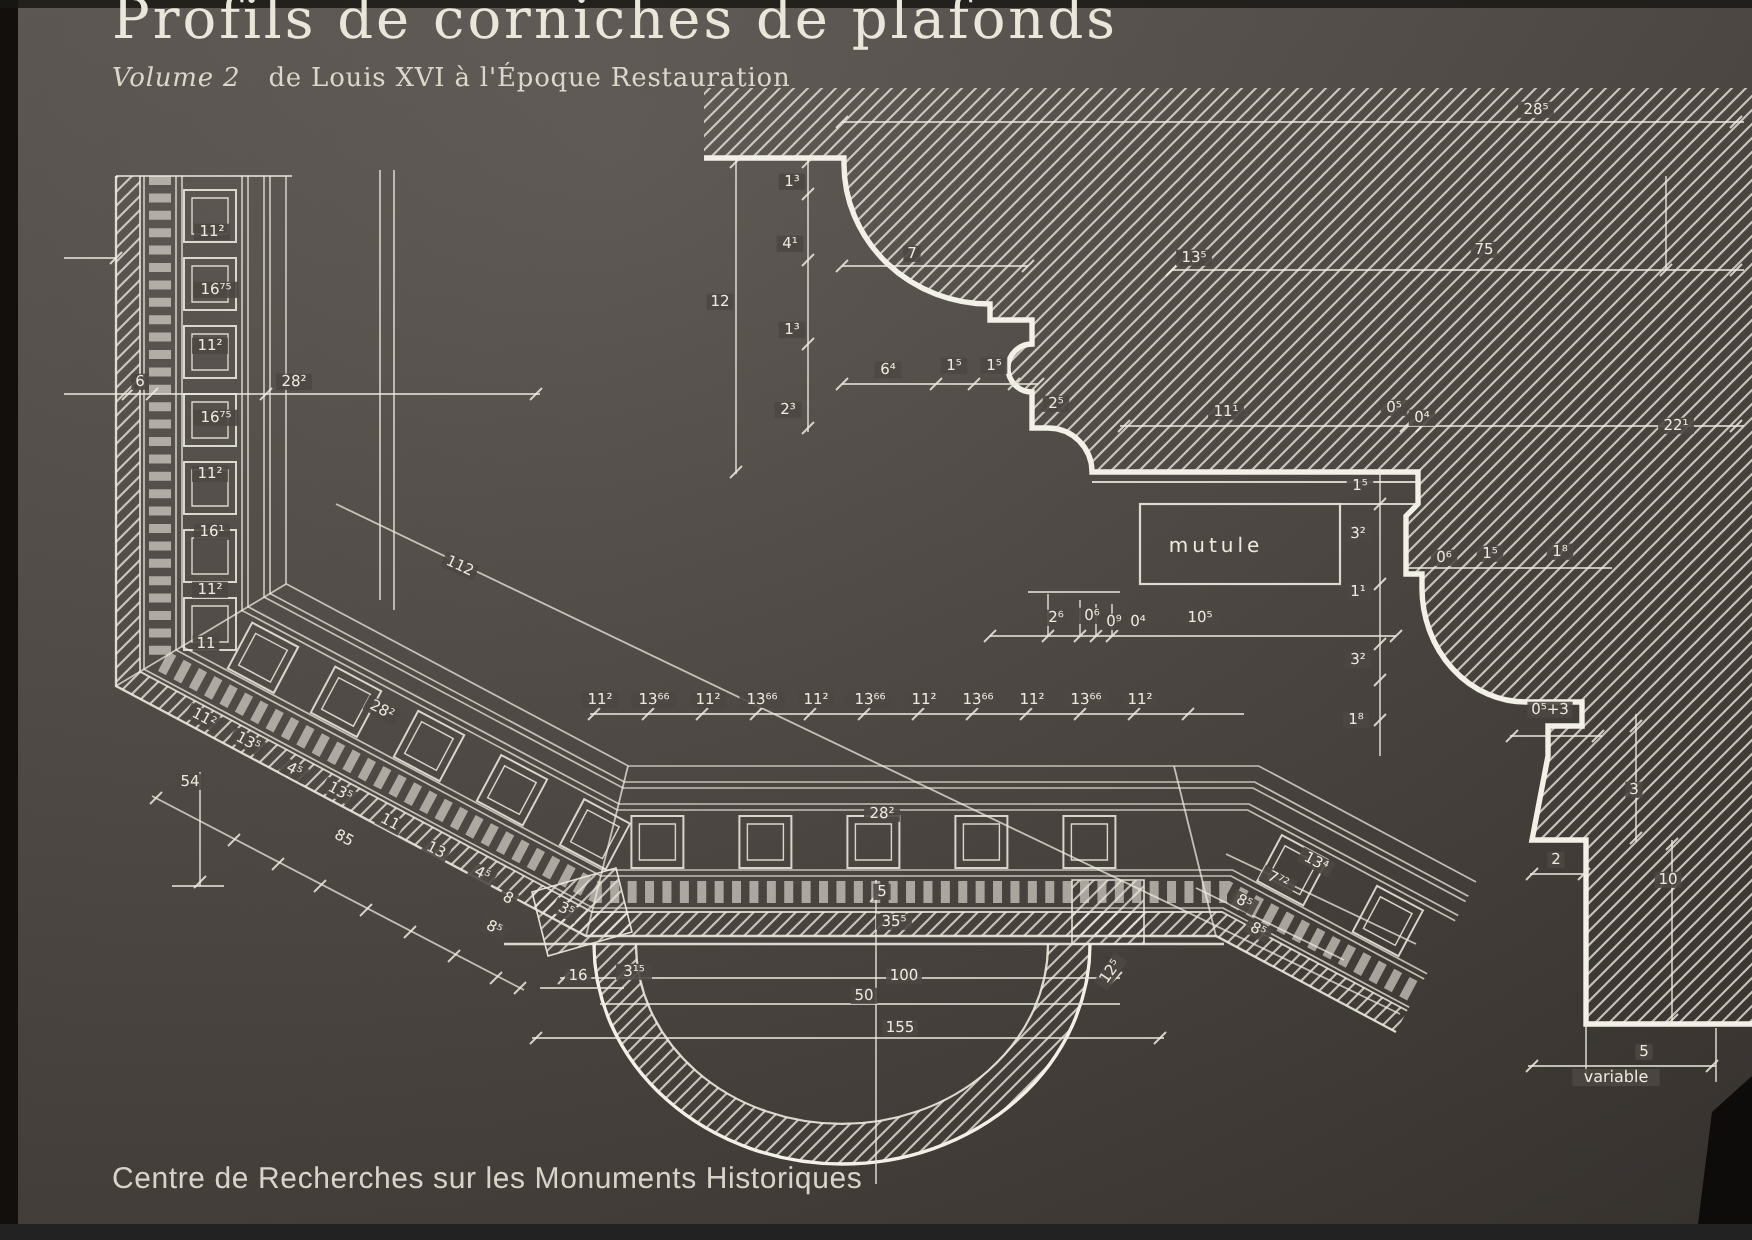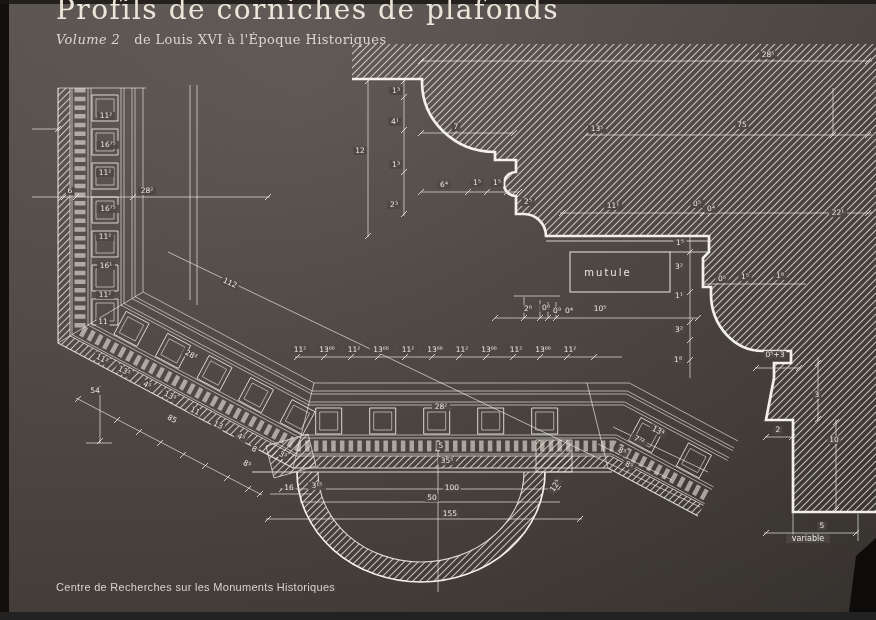--- a/index.html
+++ b/index.html
@@ -17,33 +17,33 @@
     white-space:nowrap;
   }
   .subtitle{
     font-family:"DejaVu Serif","Liberation Serif",serif;
     font-size:13px;color:#dcd7cb;margin-top:6px;letter-spacing:0.4px;white-space:nowrap;
   }
   .subtitle .vol{margin-right:14px;font-style:italic;}
   .ftr{
     position:absolute;left:56px;top:581px;z-index:5;
     font-family:"Liberation Sans","DejaVu Sans",sans-serif;
-    font-size:11px;color:#d8d4c9;letter-spacing:0.3px;white-space:nowrap;
+    font-size:15px;color:#d8d4c9;letter-spacing:0.3px;white-space:nowrap;
   }
   svg{position:absolute;left:0;top:0;}
 </style>
 </head>
 <body>
 
 <div class="page">
 
   <div class="hdr">
     <div class="title">Profils de corniches de plafonds</div>
     <div class="subtitle">
-      <span class="vol">Volume 2</span><span>de Louis XVI à l'Époque Historiques</span>
+      <span class="vol">Volume 2</span><span>de Louis XVI à l'Époque Restauration</span>
     </div>
   </div>
 
   <svg id="dwg" width="876" height="620" viewBox="0 0 876 620" xmlns="http://www.w3.org/2000/svg">
     <defs>
       <pattern id="h" patternUnits="userSpaceOnUse" width="7" height="7">
         <path d="M-1.8,1.8 L1.8,-1.8 M0,7 L7,0 M5.2,8.8 L8.8,5.2" stroke="#e6e2d7" stroke-width="1.1" opacity="0.8" fill="none"></path>
       </pattern>
     </defs>
     <g id="gmain">

